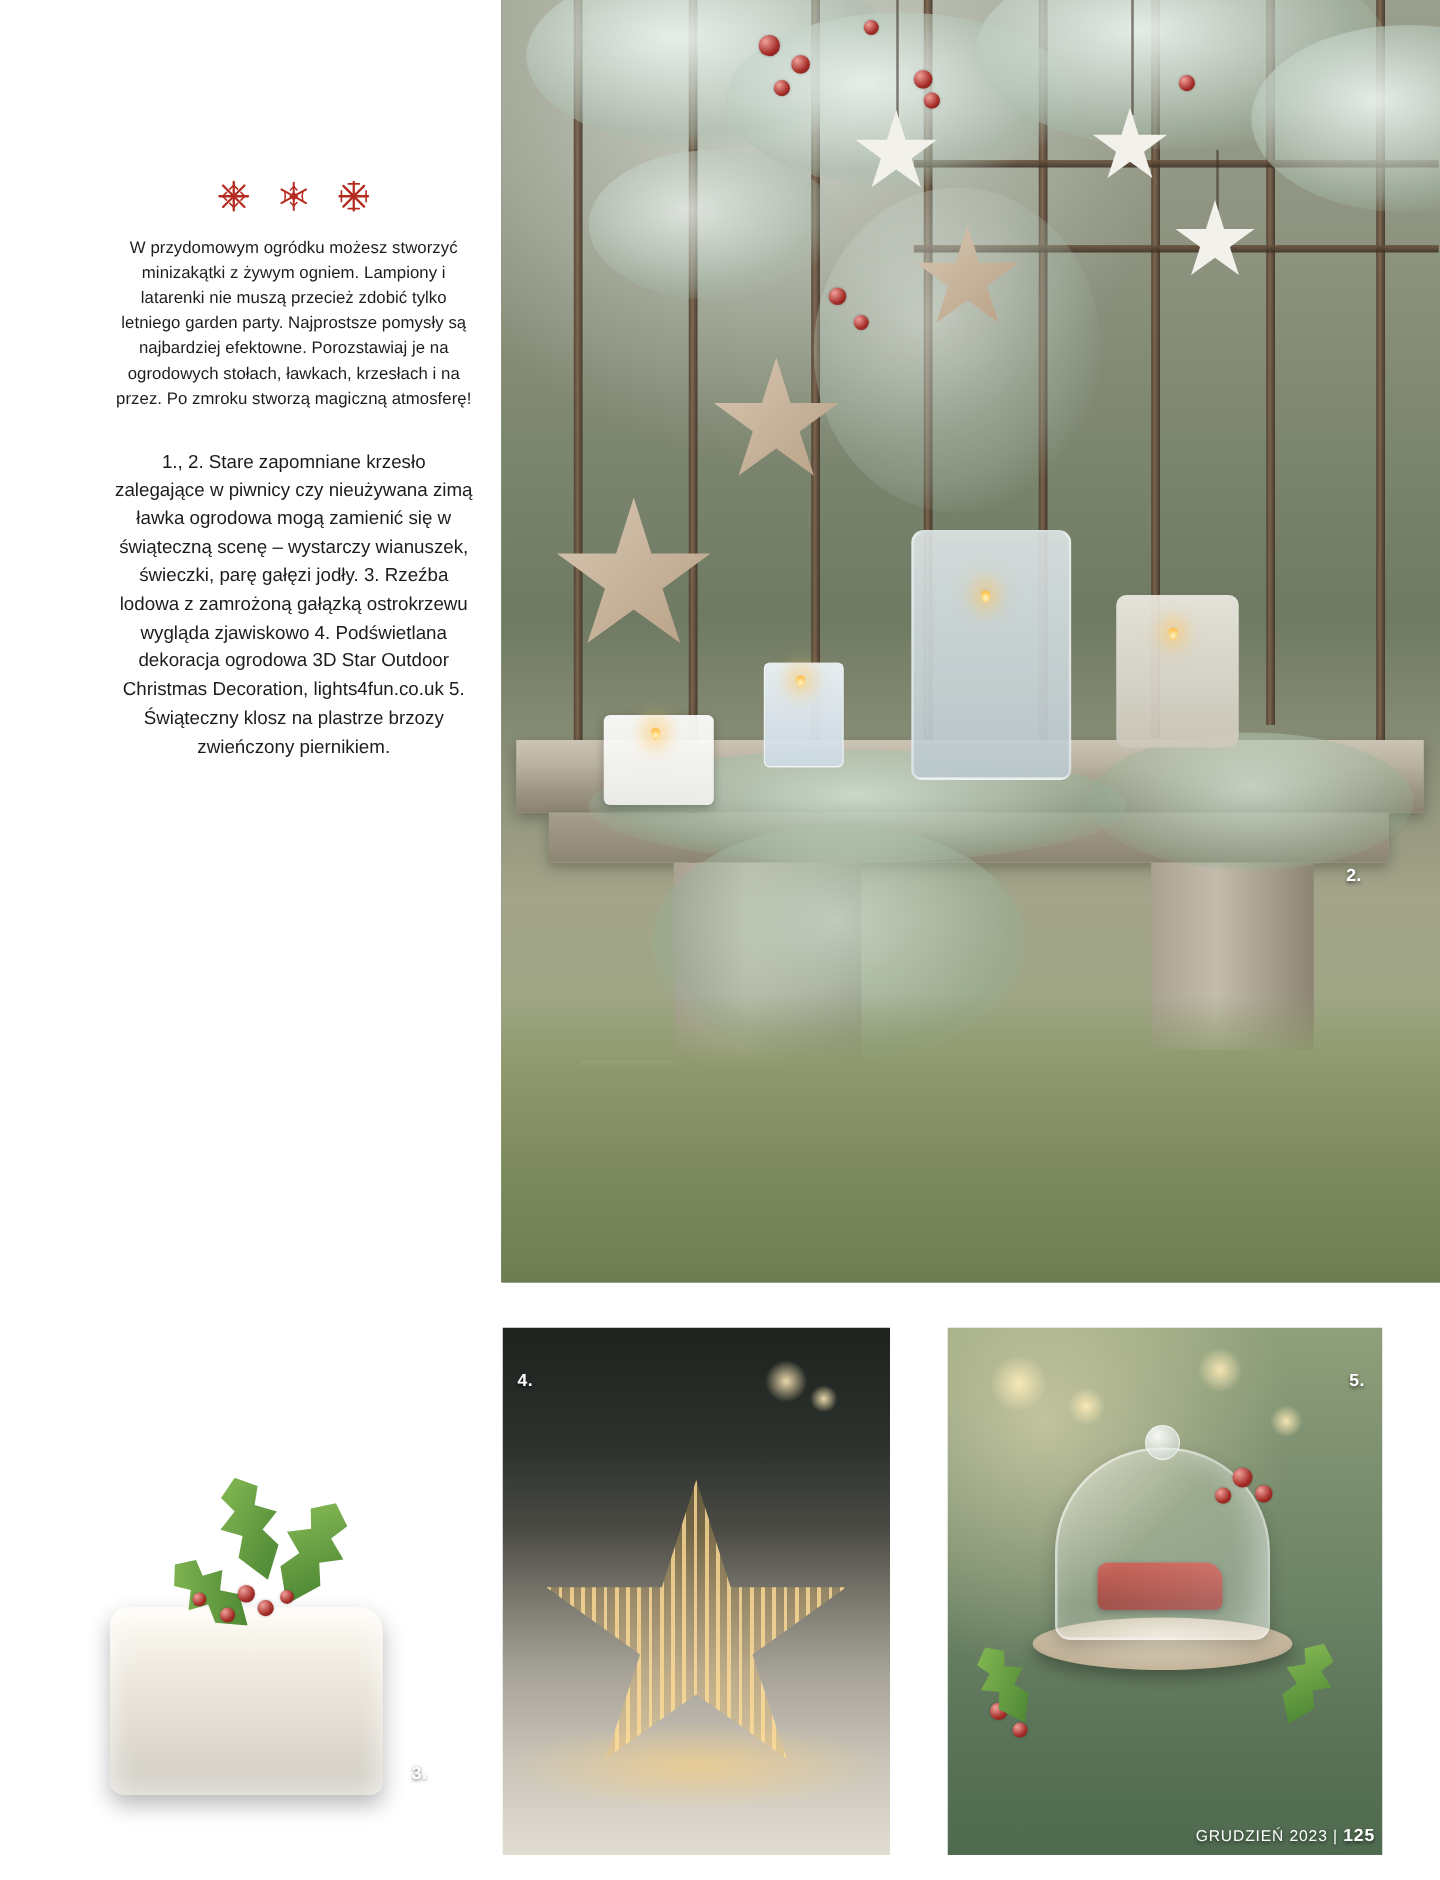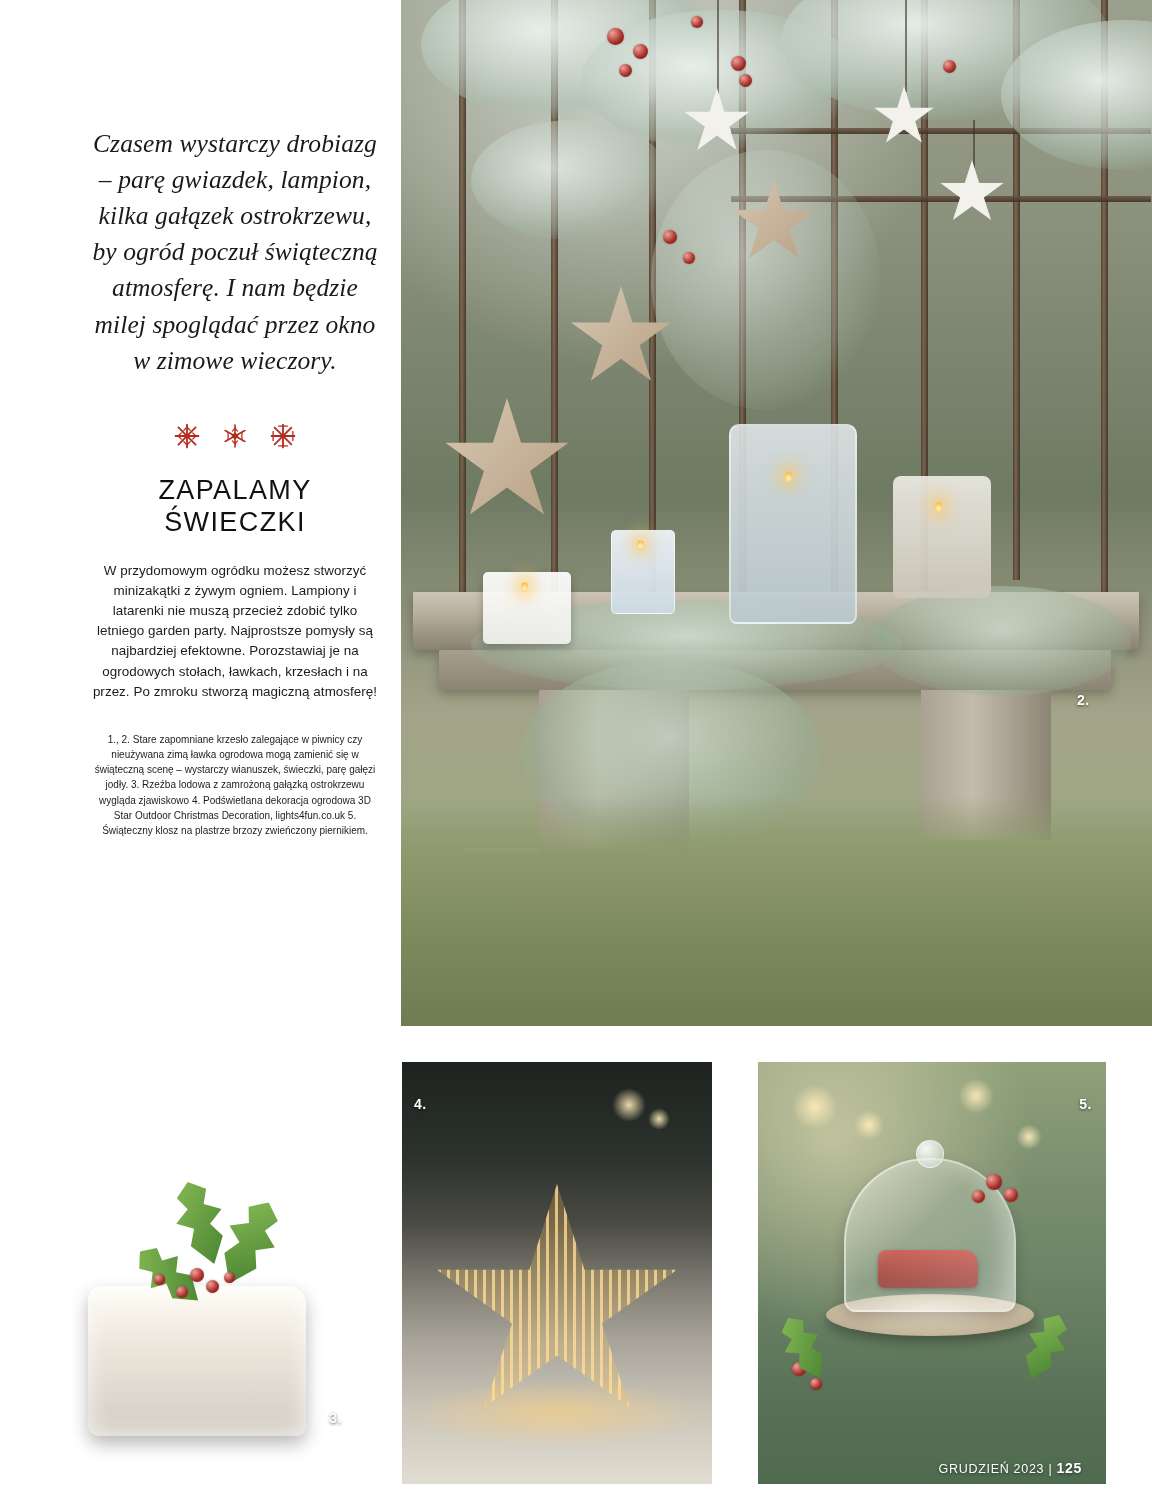--- a/index.html
+++ b/index.html
@@ -62,21 +62,21 @@
     text-align: center;
     font-size: 13.4px;
     line-height: 1.5;
     color: #1c1c1c;
     letter-spacing: 0.05px;
   }
 
   .captions {
     margin-top: 30px;
     text-align: center;
-    font-size: 10px;
+    font-size: 15px;
     line-height: 1.52;
     color: #1c1c1c;
   }
 
   
   .hero {
     position: absolute;
     left: 401px;
     top: 0;
     width: 751px;
@@ -288,35 +288,34 @@
     background: radial-gradient(ellipse at 50% 35%, #e7ddc8, #c3b49a 70%, #9c8e76);
     box-shadow: 0 6px 12px rgba(0,0,0,0.3);
   }
   .bokeh {
     position: absolute;
     border-radius: 50%;
     background: radial-gradient(circle, rgba(255,236,185,0.9), rgba(255,228,160,0) 70%);
   }
   .footer-credit {
     position: absolute;
-    right: 24px;
+    right: 6px;
     bottom: 8px;
     color: #ffffff;
     font-size: 12.5px;
     letter-spacing: 0.7px;
     text-shadow: 0 1px 3px rgba(0,0,0,0.55);
   }
   .footer-credit .pg { font-weight: 700; font-size: 14px; }
 </style>
 </head>
 <body>
 
 <div class="left-col">
 
-  <p class="intro-lead">Czasem wystarczy drobiazg – parę gwiazdek, lampion, kilka gałązek ostrokrzewu, by ogród poczuł świąteczną atmosferę. I nam będzie milej spoglądać przez okno w zimowe wieczory.</p>
 
   <div class="snowflake-row">
     <svg class="snowflake" viewBox="0 0 100 100">
       <g stroke="#b52b1f" stroke-width="7" stroke-linecap="round">
         <line x1="50" y1="6" x2="50" y2="94"></line>
         <line x1="6" y1="50" x2="94" y2="50"></line>
         <line x1="17" y1="17" x2="83" y2="83"></line>
         <line x1="83" y1="17" x2="17" y2="83"></line>
       </g>
       <g stroke="#b52b1f" stroke-width="5" stroke-linecap="round">
@@ -361,24 +360,20 @@
       <g stroke="#b52b1f" stroke-width="5" stroke-linecap="round">
         <line x1="33" y1="12" x2="67" y2="12"></line>
           <line x1="33" y1="88" x2="67" y2="88"></line>
         <line x1="12" y1="33" x2="12" y2="67"></line>
           <line x1="88" y1="33" x2="88" y2="67"></line>
       </g>
       <circle cx="50" cy="50" r="9" fill="#b52b1f"></circle>
     </svg>
   </div>
 
-  <h2 class="section-title">
-    <span>ZAPALAMY</span><br>
-    <span>ŚWIECZKI</span>
-  </h2>
 
   <p class="body-copy">W przydomowym ogródku możesz stworzyć minizakątki z żywym ogniem. Lampiony i latarenki nie muszą przecież zdobić tylko letniego garden party. Najprostsze pomysły są najbardziej efektowne. Porozstawiaj je na ogrodowych stołach, ławkach, krzesłach i na przez. Po zmroku stworzą magiczną atmosferę!</p>
 
   <p class="captions">1., 2. Stare zapomniane krzesło zalegające w piwnicy czy nieużywana zimą ławka ogrodowa mogą zamienić się w świąteczną scenę – wystarczy wianuszek, świeczki, parę gałęzi jodły. 3. Rzeźba lodowa z zamrożoną gałązką ostrokrzewu wygląda zjawiskowo 4. Podświetlana dekoracja ogrodowa 3D Star Outdoor Christmas Decoration, lights4fun.co.uk 5. Świąteczny klosz na plastrze brzozy zwieńczony piernikiem.</p>
 </div>
 
 <div class="hero">
   <div class="hero-sky"></div>
 
   <div class="post" style="left:58px;  height:640px;"></div>

